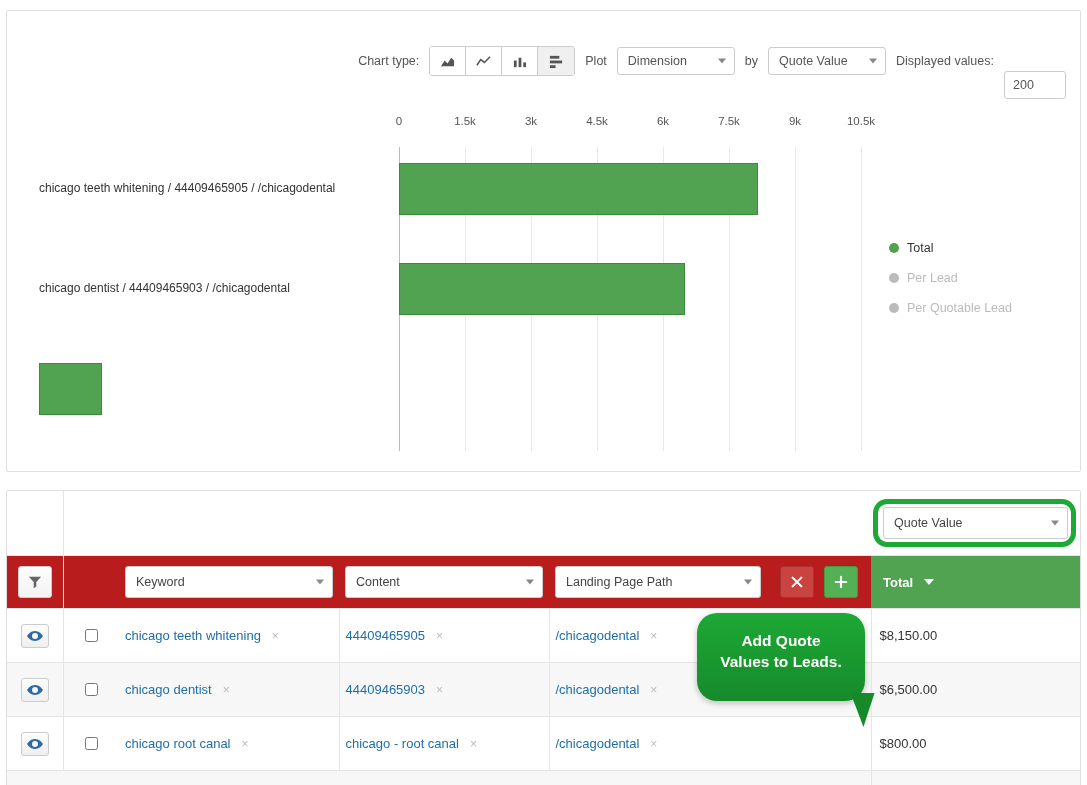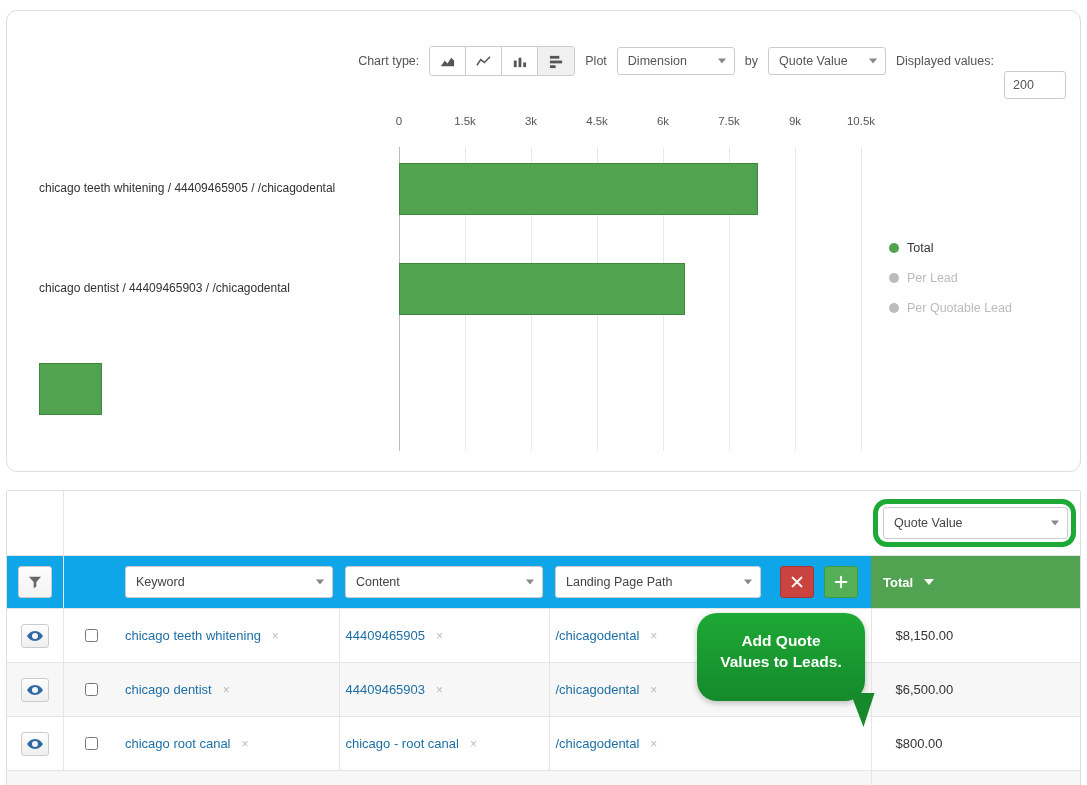--- a/index.html
+++ b/index.html
@@ -14,21 +14,21 @@
     --row-alt:#f7f7f7;
     --link:#1d6fa5;
     --panel-border:#dedede;
   }
   *{box-sizing:border-box;}
   body{
     margin:0;padding:10px 6px;font-family:"Segoe UI","Helvetica Neue",Arial,sans-serif;
     font-size:13px;color:var(--text);background:#fff;width:1087px;
   }
   
-  .chart-panel{border:1px solid var(--panel-border);border-radius:11px;padding:12px 14px 20px 14px;margin-bottom:18px;}
+  .chart-panel{border:1px solid var(--panel-border);border-radius:2px;padding:12px 14px 20px 14px;margin-bottom:18px;}
   .toolbar{display:flex;align-items:center;justify-content:flex-end;gap:10px;flex-wrap:wrap;margin-bottom:22px;font-size:12.5px;color:#555;}
   .toolbar .lbl{color:#555;}
   .btn-group{display:inline-flex;border:1px solid #ccc;border-radius:3px;overflow:hidden;}
   .btn-group button{background:#fff;border:none;border-right:1px solid #ccc;width:36px;height:28px;cursor:pointer;display:flex;align-items:center;justify-content:center;}
   .btn-group button:last-child{border-right:none;}
   .btn-group button.active{background:#f0f0f0;}
   .btn-group svg{width:15px;height:15px;}
   .select{position:relative;display:inline-flex;align-items:center;border:1px solid #ccc;border-radius:3px;background:#fff;height:28px;padding:0 24px 0 10px;font-size:12.5px;color:#555;cursor:pointer;}
   .select .caret{position:absolute;right:8px;top:50%;transform:translateY(-50%);width:0;height:0;border-left:4px solid transparent;border-right:4px solid transparent;border-top:5px solid #888;}
   .num-input{border:1px solid #ccc;border-radius:3px;height:28px;width:62px;padding:0 8px;font-size:12.5px;color:#555;margin-top:48px;}
@@ -49,41 +49,41 @@
   .legend .item{display:flex;align-items:center;gap:8px;font-size:12.5px;margin-bottom:16px;}
   .legend .swatch{width:10px;height:10px;border-radius:50%;}
   .legend .dim{color:#bbb;}
 
   
   .table-panel{border:1px solid var(--panel-border);border-radius:2px;position:relative;}
   table{border-collapse:collapse;width:100%;table-layout:fixed;}
   col.eye{width:56px;} col.chk{width:56px;} col.kw{width:220px;} col.content{width:210px;} col.lp{width:218px;} col.actions{width:104px;} col.total{width:auto;}
   thead tr.controls-row td{background:#fff;border-bottom:1px solid var(--light-border);padding:10px 6px;vertical-align:middle;}
   thead tr.controls-row td.first{border-right:1px solid var(--light-border);}
-  thead tr.header-row td{background:#0ea5e9;padding:10px 6px;border-bottom:1px solid var(--light-border);vertical-align:middle;}
+  thead tr.header-row td{background:#b91c1c;padding:10px 6px;border-bottom:1px solid var(--light-border);vertical-align:middle;}
   thead tr.header-row td.total-head{background:var(--green);color:#fff;font-weight:600;padding-left:12px;}
   .icon-btn{width:34px;height:32px;border:1px solid #ccc;border-radius:3px;background:linear-gradient(#fdfdfd,#f3f3f3);display:inline-flex;align-items:center;justify-content:center;cursor:pointer;}
   .icon-btn svg{width:14px;height:14px;fill:#666;}
   .icon-btn.red{background:var(--red);border-color:#a63531;}
   .icon-btn.red svg{fill:#fff;}
   .icon-btn.green{background:#55b055;border-color:#3e9a3e;}
   .icon-btn.green svg{fill:#fff;}
   .field{position:relative;border:1px solid #ccc;border-radius:3px;background:#fff;height:32px;display:flex;align-items:center;padding:0 24px 0 10px;color:#444;font-size:12.5px;width:100%;}
   .field .caret{position:absolute;right:8px;top:50%;transform:translateY(-50%);width:0;height:0;border-left:4px solid transparent;border-right:4px solid transparent;border-top:5px solid #888;}
   .sort-caret{display:inline-block;margin-left:6px;}
   tbody td{border-bottom:1px solid var(--light-border);padding:0 6px;height:54px;vertical-align:middle;font-size:13px;}
   tbody tr.alt td{background:var(--row-alt);}
   td.eye-cell,td.chk-cell{text-align:center;}
   td.eye-cell{border-right:1px solid var(--light-border);}
   .eye-badge{width:28px;height:24px;border:1px solid #ccc;border-radius:3px;background:linear-gradient(#fdfdfd,#efefef);display:inline-flex;align-items:center;justify-content:center;}
   .eye-badge svg{width:16px;height:16px;fill:#2f6aa3;}
   .filter-pill{position:relative;color:var(--link);padding-right:18px;display:inline-block;}
   .filter-pill .x{position:absolute;right:0;top:50%;transform:translateY(-50%);color:#bbb;font-size:12px;}
   td.col-sep{border-left:1px solid var(--light-border);}
-  td.total-cell{border-left:1px solid var(--light-border);padding-left:24px;}
+  td.total-cell{border-left:1px solid var(--light-border);padding-left:8px;}
   tfoot td{background:var(--row-alt);padding:16px 10px;font-weight:600;color:#333;}
   tfoot td.total-cell{border-left:1px solid var(--light-border);font-style:italic;}
 
   
   .qv-wrap{position:relative;padding:6px 6px;}
   .qv-wrap .field{position:relative;z-index:2;}
   .qv-highlight{position:absolute;left:-4px;right:-2px;top:-2px;bottom:-2px;border:5px solid var(--green-bright);border-radius:14px;pointer-events:none;z-index:1;}
 
   
   .callout{position:absolute;width:168px;background:#168a2b;background:linear-gradient(#1da935,#168a2b);color:#fff;border-radius:20px;padding:18px 12px 28px 12px;text-align:center;font-size:15.5px;font-weight:600;line-height:1.35;box-shadow:0 2px 6px rgba(0,0,0,.25);}

